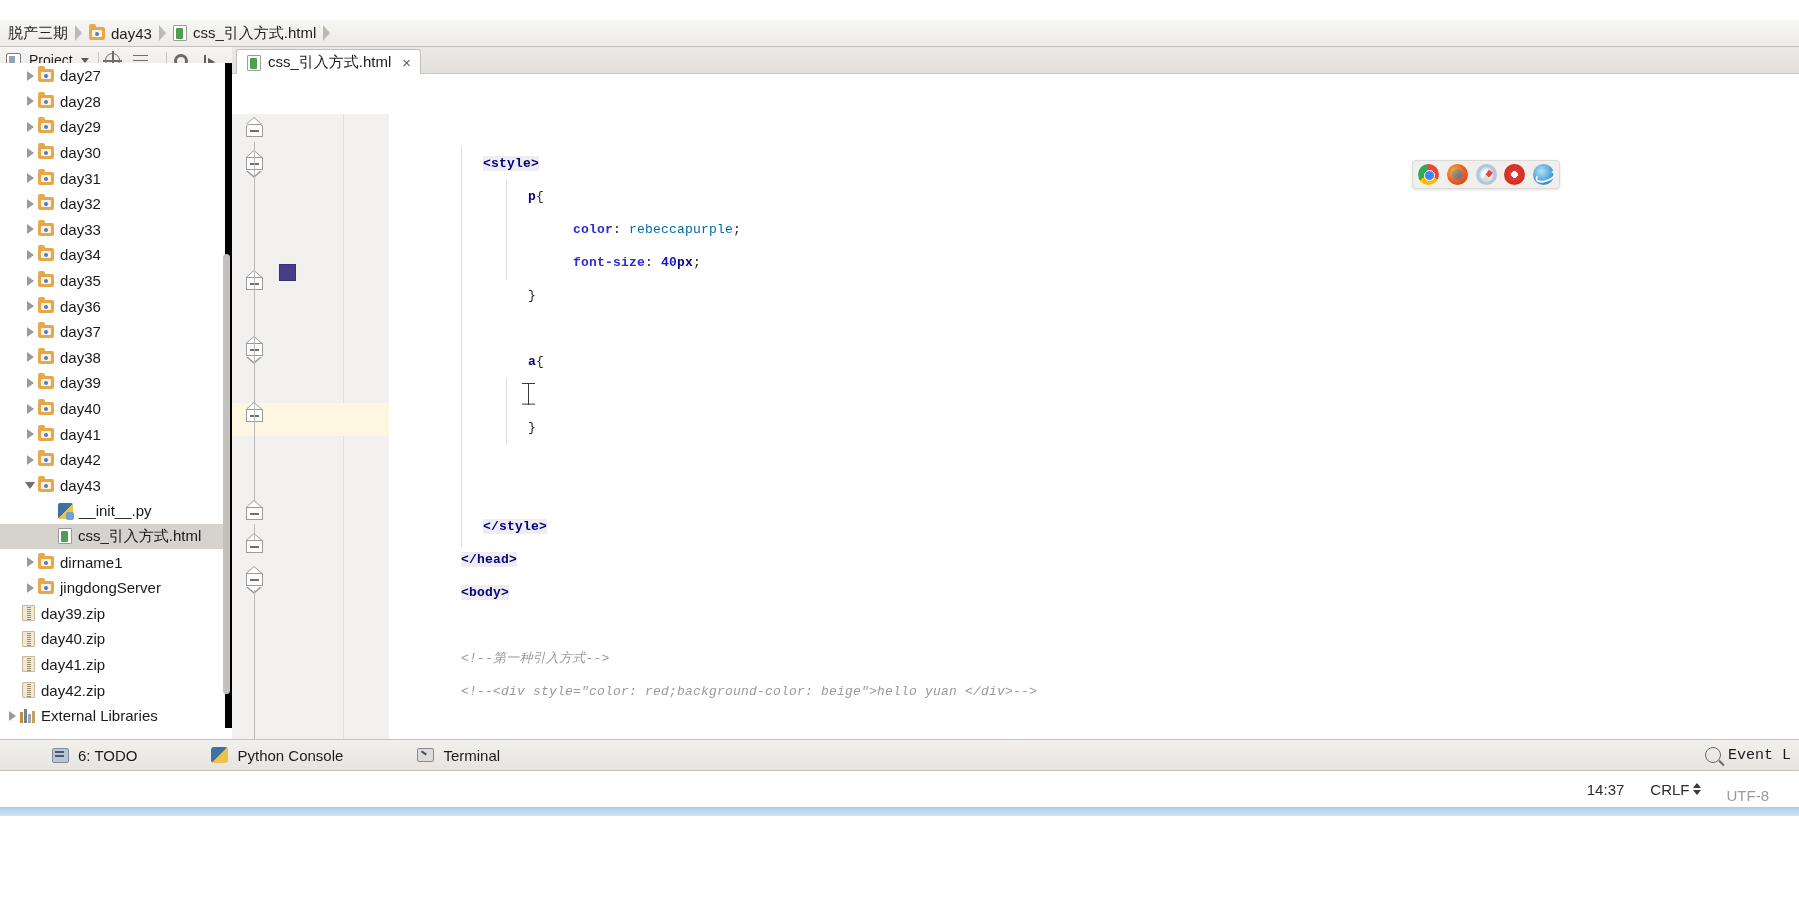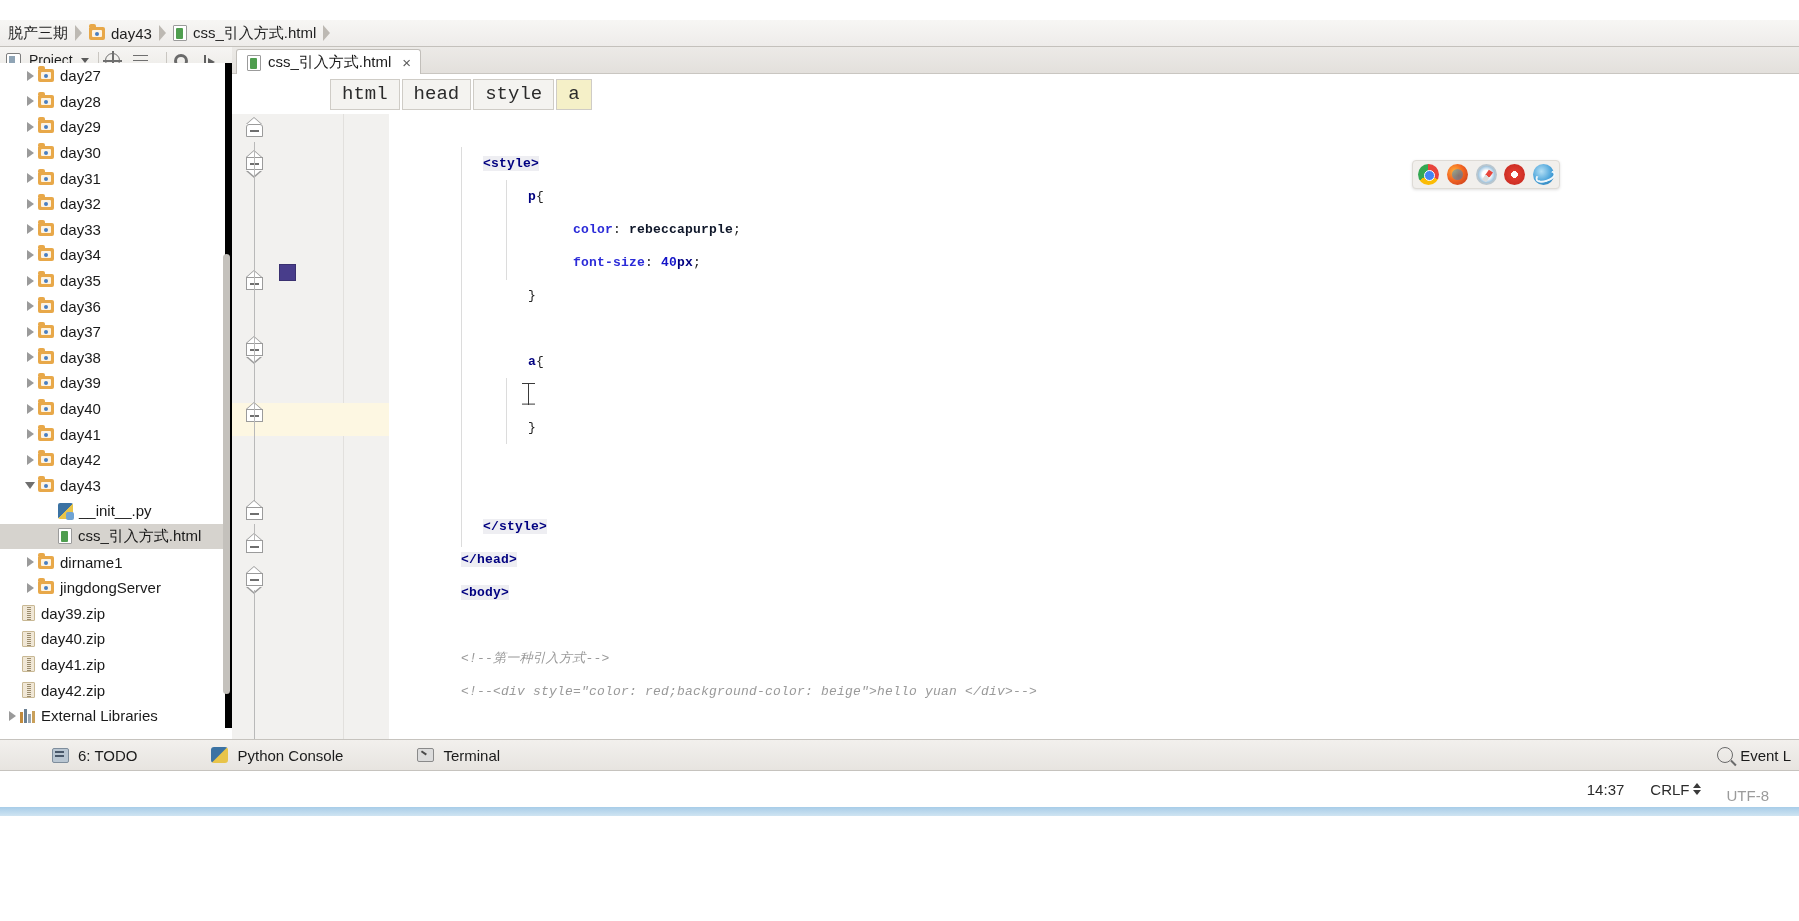--- a/index.html
+++ b/index.html
@@ -215,21 +215,21 @@
     position: absolute; left: 0; height: 33px; line-height: 33px;
     font-size: 13px; white-space: pre; letter-spacing: .2px;
   }
   .hl-row {
     position: absolute; left: 0; width: 1642px; height: 33px; background: #fdf7e2;
   }
   .hl-gut { position: absolute; left: 0; width: 157px; height: 33px; background: #fdf7e2; }
 
   .k-tag   { color: #000080; font-weight: bold; }
   .k-prop  { color: #2b2bd8; font-weight: bold; }
-  .k-val   { color: #0f172a; font-weight: bold; }
+  .k-val   { color: #0369a1; font-weight: normal; }
   .k-num   { color: #1414c8; font-weight: bold; }
   .k-punc  { color: #222222; }
   .k-brace { color: #222222; }
   .k-cmt   { color: #9a9a9a; font-style: italic; }
   .tagbg   { background: #eeeef2; }
 
   
   .fold { position: absolute; left: 12px; width: 20px; height: 20px; }
   .fold .box {
     position: absolute; left: 2px; top: 3px; width: 17px; height: 13px;
@@ -297,21 +297,21 @@
     border-top: 1px solid #c6c3be; border-bottom: 1px solid #c6c3be;
     display: flex; align-items: center; gap: 30px; padding-left: 8px;
   }
   .bb-item { display: flex; align-items: center; gap: 9px; font-size: 15px; color: #1b1b1b; padding-left: 44px; }
   .ic-todo { width: 17px; height: 15px; background: #b9c6d2; border: 1px solid #7e8d9c; border-radius: 2px; position: relative; }
   .ic-todo:after{content:"";position:absolute;left:2px;top:2px;width:9px;height:2px;background:#49586a;box-shadow:0 4px 0 #49586a;}
   .ic-pyc { width: 17px; height: 16px; position: relative; border-radius: 3px;
             background: linear-gradient(135deg,#3b72a3 48%, #e8c44a 52%); }
   .ic-term { width: 17px; height: 14px; border: 1px solid #8a8a8a; background: #dcdcdc; border-radius: 2px; position: relative; }
   .ic-term:after{content:"";position:absolute;left:3px;top:3px;width:6px;height:1.6px;background:#4a4a4a;transform:rotate(35deg);}
-  .evt-log { position: absolute; right: 8px; display: flex; align-items: center; gap: 7px; font-size: 15px; color: #1b1b1b; }
+  .evt-log { position: absolute; right: 8px; display: flex; align-items: center; gap: 7px; font-size: 15px; color: #1b1b1b; font-family: Liberation Mono, monospace; }
   .ic-mag { width: 16px; height: 16px; border: 1.8px solid #6a6a6a; border-radius: 50%; position: relative; }
   .ic-mag:after{content:"";position:absolute;right:-5px;bottom:-2px;width:7px;height:1.8px;background:#6a6a6a;transform:rotate(45deg);}
 
   
   .statusbar {
     position: absolute; top: 771px; left: 0; width: 1799px; height: 36px;
     background: #ffffff;
     display: flex; align-items: center; justify-content: flex-end; gap: 26px;
     padding-right: 30px; font-size: 15px; color: #2b2b2b;
   }
@@ -553,26 +553,20 @@
         </span>
         <span class="tlabel">External Libraries</span>
       </div>
     </div>
   <div class="tree-sb">
     <div class="thumb"></div>
   </div>
 
   <div class="editor">
 
-    <div class="tagcrumb" id="tagcrumb">
-        <div class="tagchip">html</div>
-        <div class="tagchip">head</div>
-        <div class="tagchip">style</div>
-        <div class="tagchip active">a</div>
-      </div>
 
     <div class="gutter"></div>
     <div class="gutter-fold"></div>
 
     <div class="hl-gut" style="top: 329px;"></div>
     <div class="hl-row" style="top: 329px; left:157px;"></div>
 
     <div class="fold top" style="top:47px;">
       <div class="cap-up-b"></div>
         <div class="cap-up"></div>

